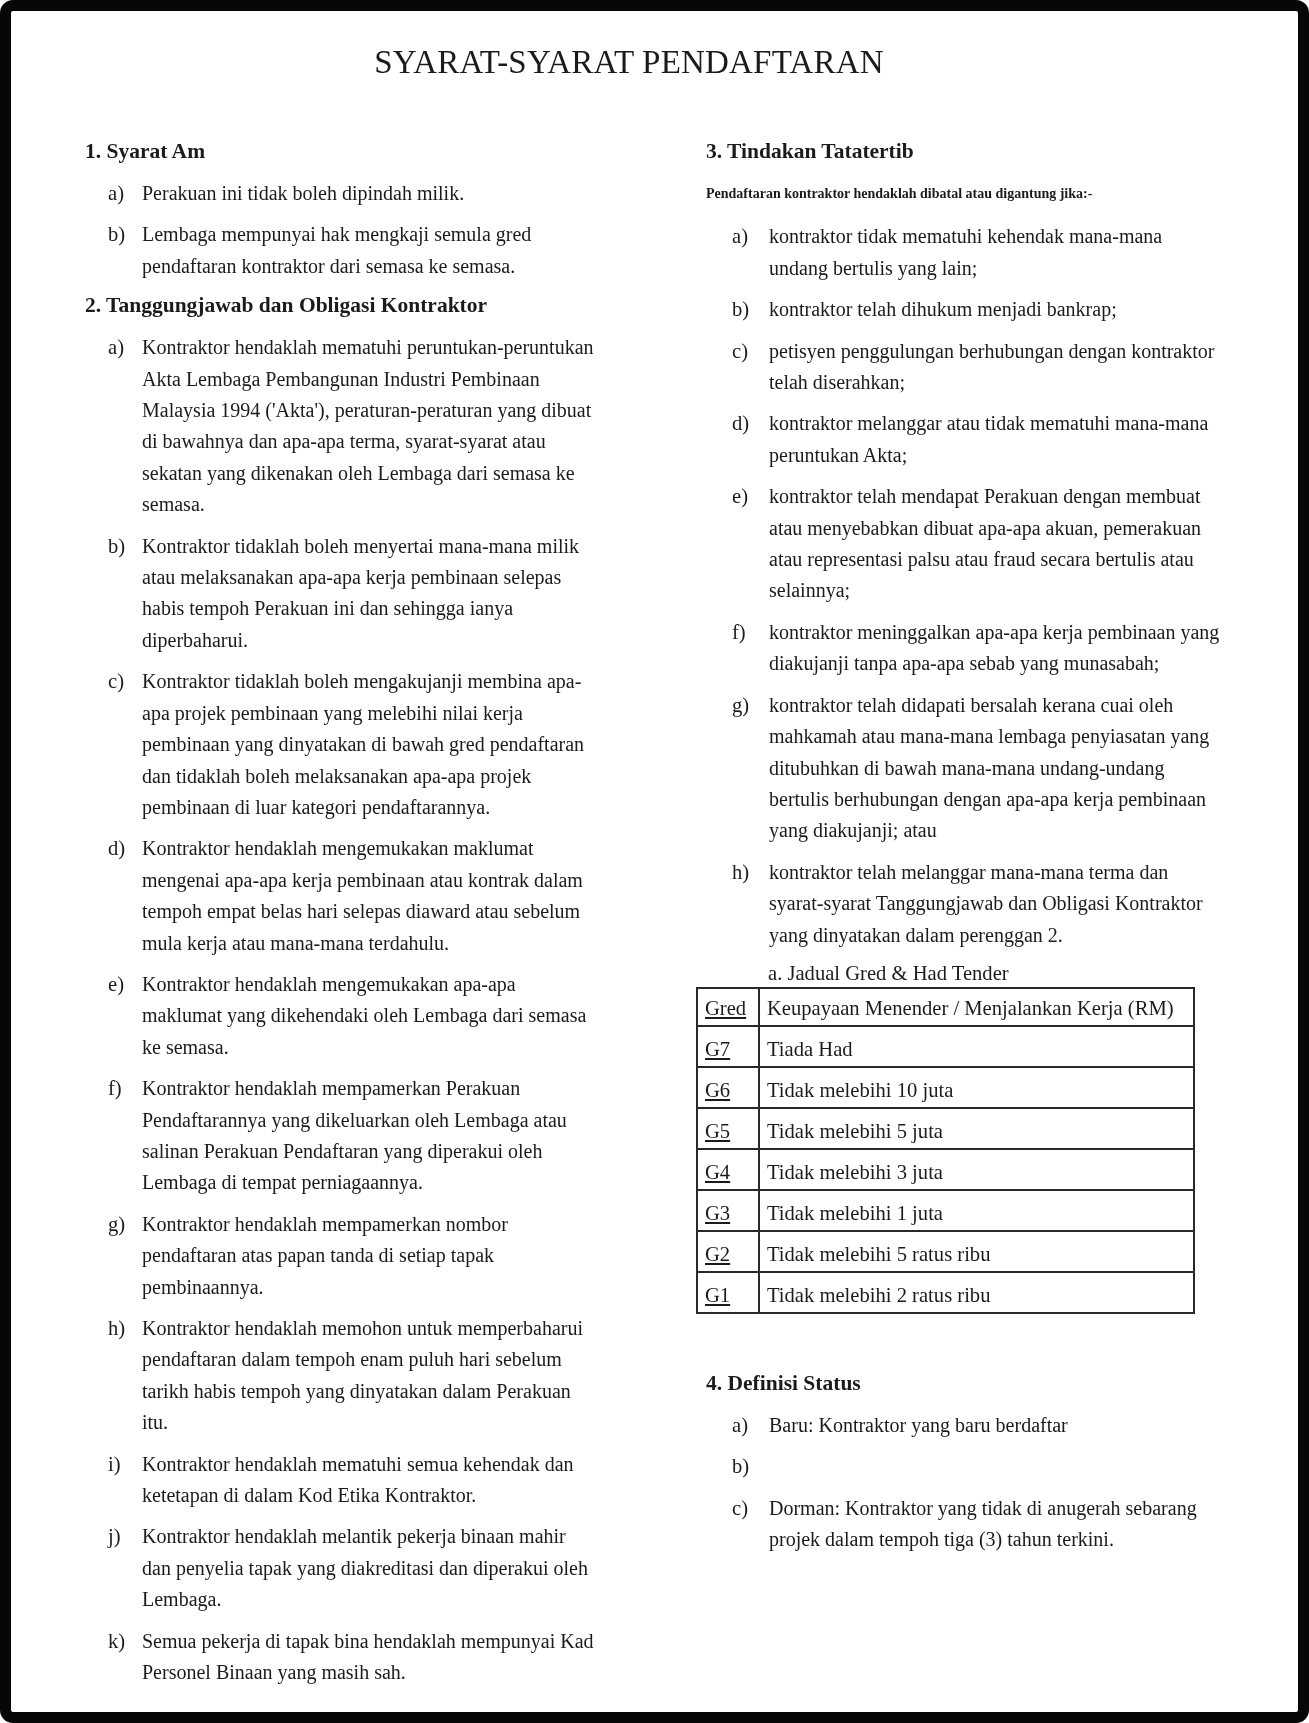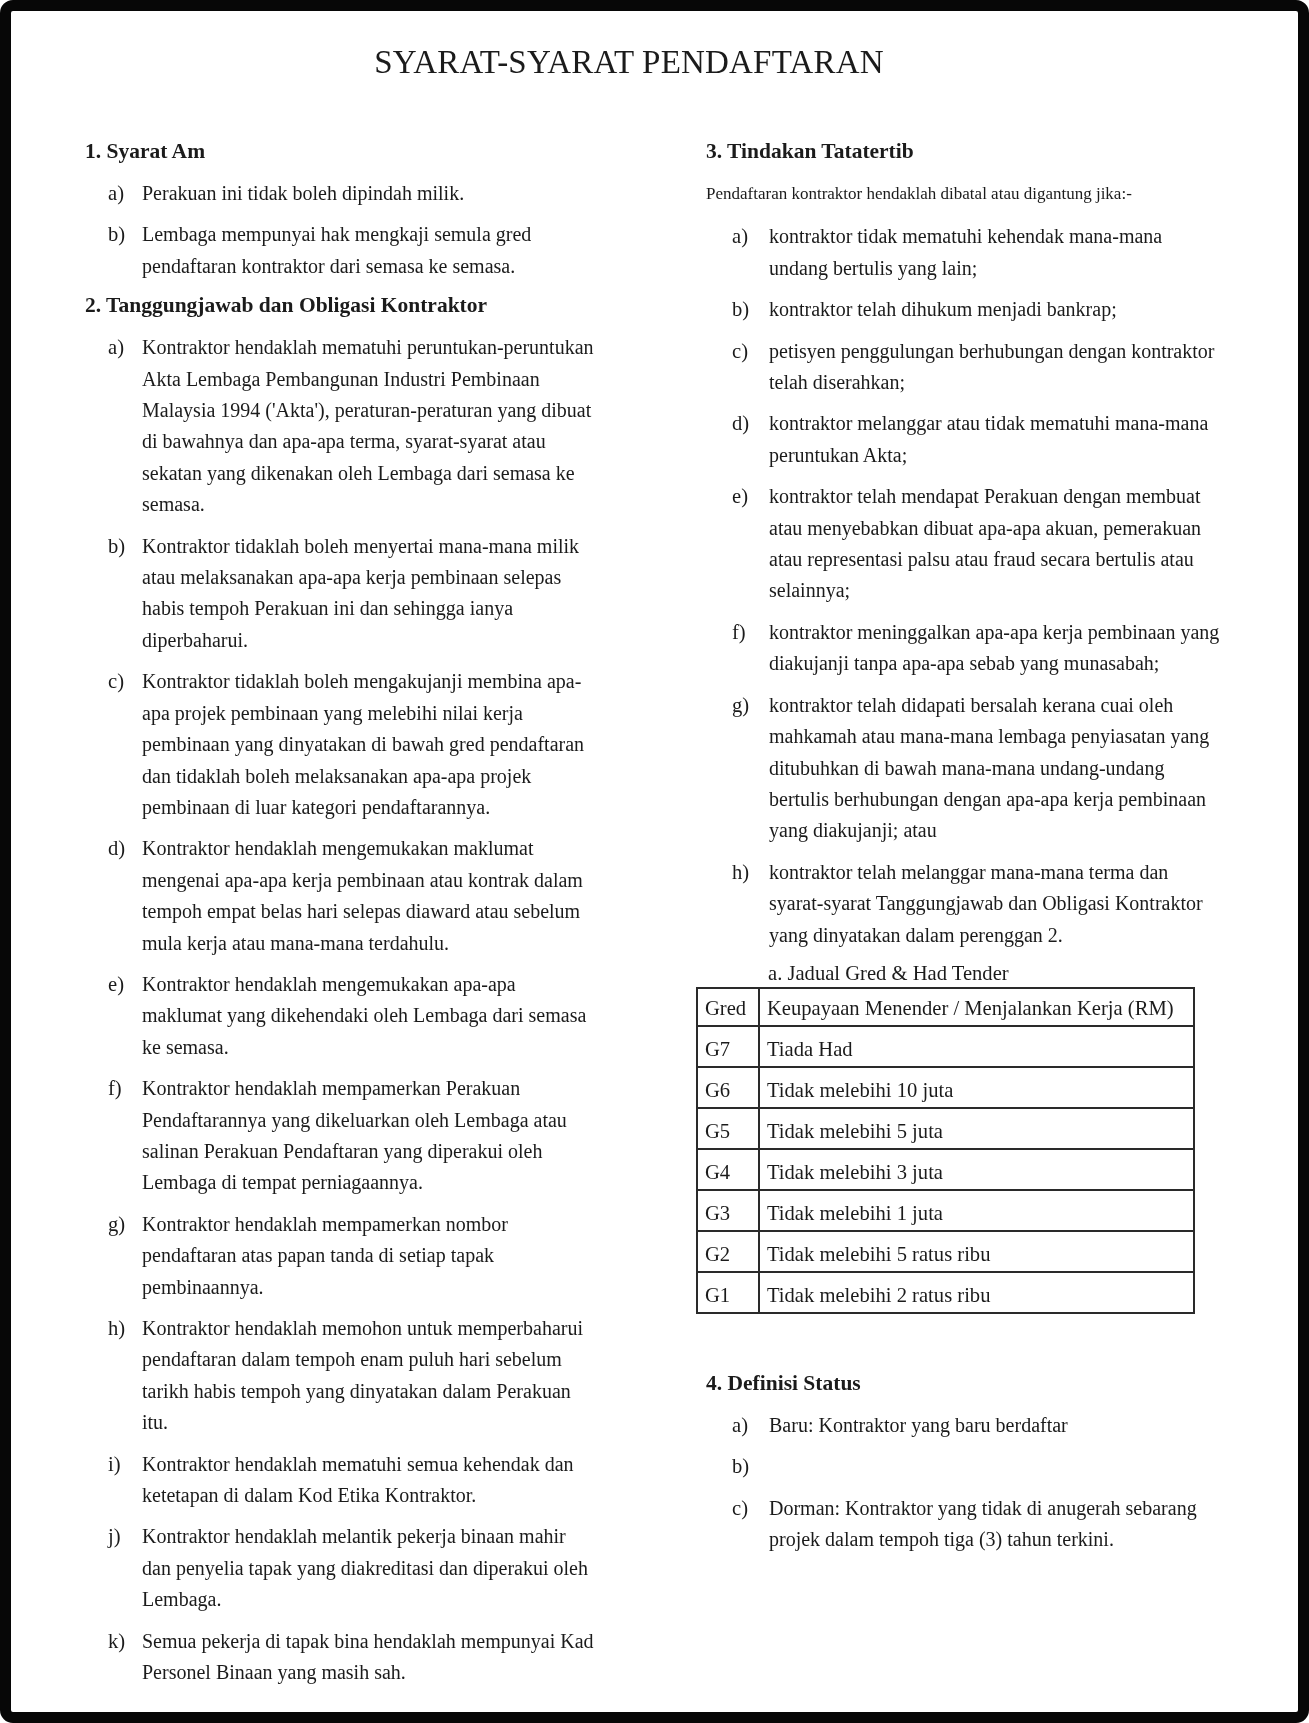--- a/index.html
+++ b/index.html
@@ -27,23 +27,24 @@
     margin: 0;
   }
   .col { position: absolute; top: 138px; }
   .col-left  { left: 85px;  width: 545px; }
   .col-right { left: 674px; width: 560px; margin-left: 32px; }
   .sec {
     font-size: 21.5px; font-weight: bold;
     line-height: 26px; margin: 0 0 14px 0;
   }
   .intro {
-    font-size: 17px; line-height: 31.4px;
+    font-size: 14px; line-height: 31.4px;
     margin: 0 0 12px 0;
     white-space: pre-line;
+    font-weight: bold;
   }
   .item { display: flex; margin: 0 0 10px 0; }
   .col-left  .item { padding-left: 23px; }
   .col-right .item { padding-left: 26px; }
   .lbl {
     flex: none; font-size: 20.6px; line-height: 31.4px;
   }
   .col-left  .lbl { width: 34px; }
   .col-right .lbl { width: 37px; }
   .txt {
@@ -59,21 +60,21 @@
     margin-left: -10px;
     width: 499px;
     table-layout: fixed;
   }
   table.grades td {
     border: 2px solid #2a2a2a;
     vertical-align: bottom;
     font-size: 20.6px;
     padding: 0 4px 5px 7px;
   }
-  table.grades td.c1 { width: 49px; }
+  table.grades td.c1 { width: 49px; text-decoration: underline; }
   table.grades tr    { height: 41px; }
   table.grades tr.hdr { height: 38px; }
   .sec4 { margin-top: 56px; }
 </style>
 </head>
 <body>
 
 <div class="frame"></div>
 
 <h1 class="title">SYARAT-SYARAT PENDAFTARAN</h1>

